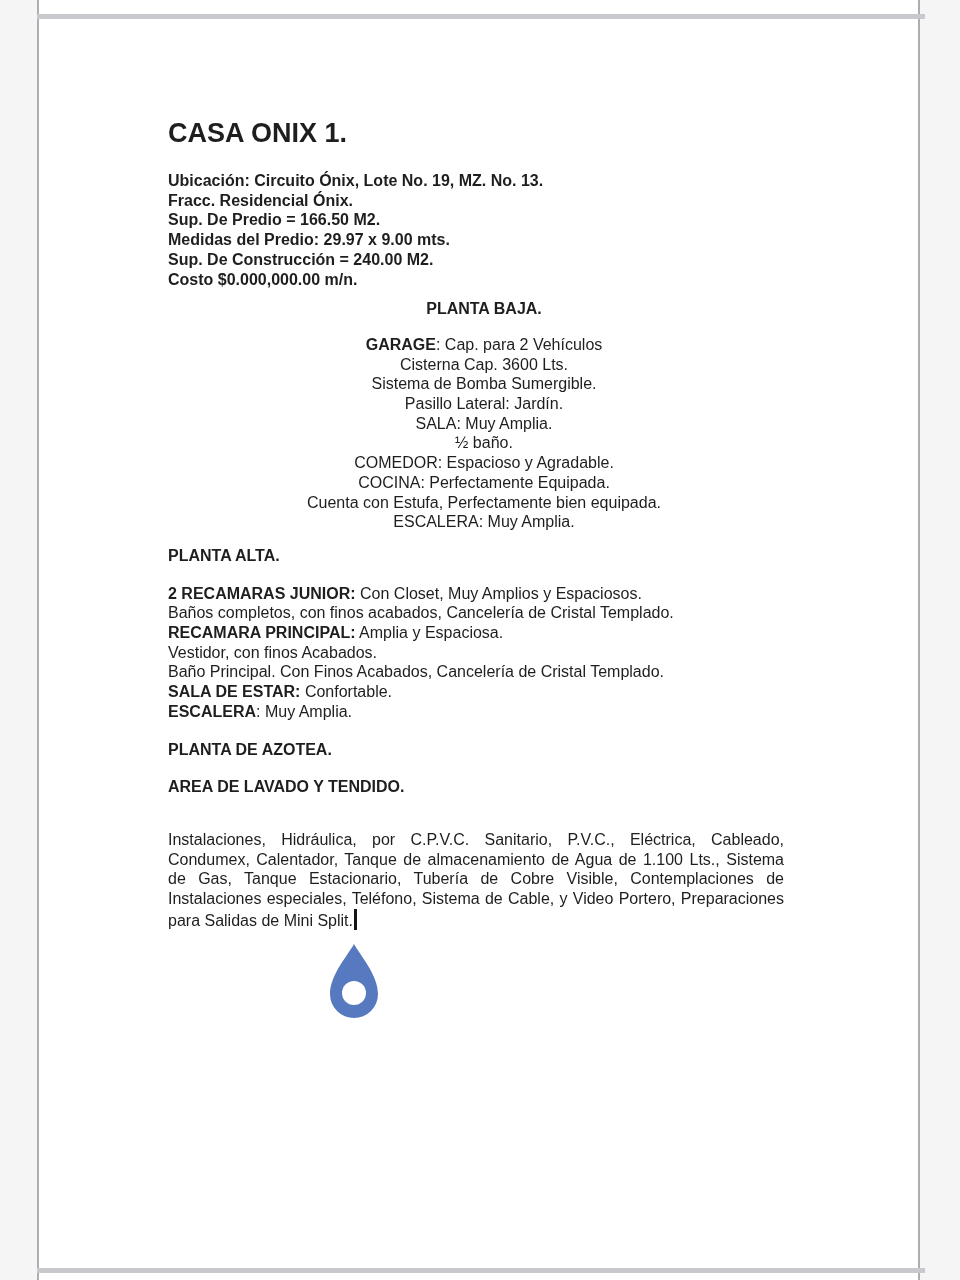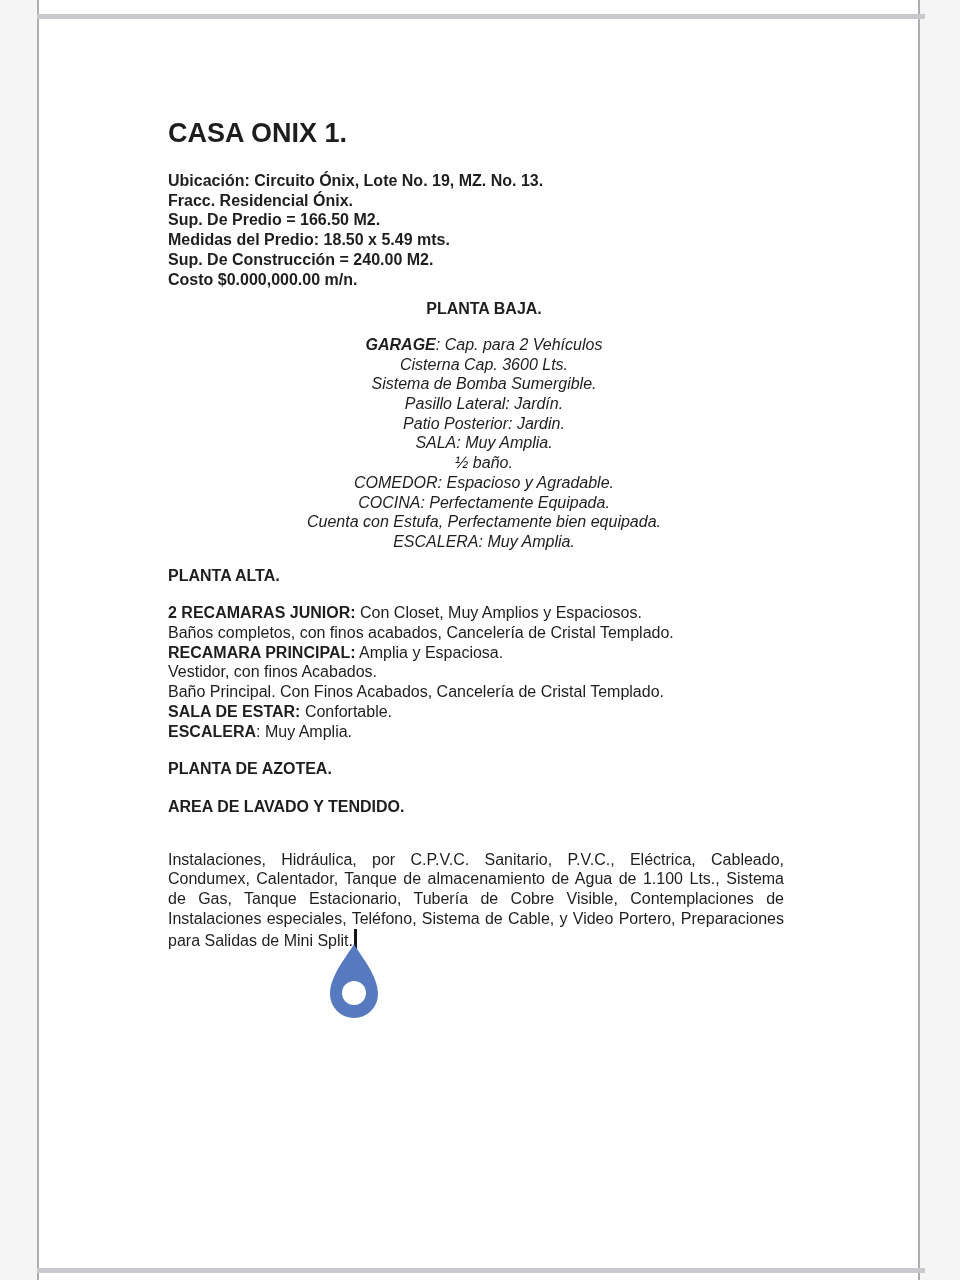--- a/index.html
+++ b/index.html
@@ -39,21 +39,21 @@
     letter-spacing: 0px;
   }
   .info-block { margin-top: 21px; font-weight: 700; }
   .info-line { white-space: nowrap; }
 
   .h2 {
     margin: 0; font-size: 16px; line-height: 19.7px; font-weight: 700;
     white-space: nowrap;
   }
   #sections .section:nth-child(1) { margin-top: 10px; text-align: center; }
-  #sections .section:nth-child(1) .lines { margin-top: 16px; font-style: italic; }
+  #sections .section:nth-child(1) .lines { margin-top: 16px; }
   #sections .section:nth-child(2) { margin-top: 14px; }
   #sections .section:nth-child(2) .lines { margin-top: 18px; }
   #sections .section:nth-child(3) { margin-top: 18px; }
   #sections .section:nth-child(4) { margin-top: 18px; }
   .line b { font-weight: 700; }
 
   p.closing {
     margin: 33px 16px 0 0;
     text-align: justify;
   }
@@ -82,34 +82,33 @@
   <div class="edge-h top"></div>
   <div class="edge-h bottom"></div>
 
   <div class="content">
     <h1 class="title">CASA ONIX 1.</h1>
 
     <div class="info-block" id="info-block">
         <div class="info-line">Ubicación: Circuito Ónix, Lote No. 19, MZ. No. 13.</div>
         <div class="info-line">Fracc. Residencial Ónix.</div>
         <div class="info-line">Sup. De Predio = 166.50 M2.</div>
-        <div class="info-line">Medidas del Predio: 18.50 x 5.49 mts.</div>
+        <div class="info-line">Medidas del Predio: 29.97 x 9.00 mts.</div>
         <div class="info-line">Sup. De Construcción = 240.00 M2.</div>
         <div class="info-line">Costo $0.000,000.00 m/n.</div>
       </div>
 
     <div id="sections">
         <div class="section">
           <h2 class="h2">PLANTA BAJA.</h2>
           <div class="lines">
             <div class="line"><b>GARAGE</b><span>: Cap. para 2 Vehículos</span></div>
             <div class="line"><span>Cisterna Cap. 3600 Lts.</span></div>
             <div class="line"><span>Sistema de Bomba Sumergible.</span></div>
             <div class="line"><span>Pasillo Lateral: Jardín.</span></div>
-            <div class="line"><span>Patio Posterior: Jardin.</span></div>
             <div class="line"><span>SALA: Muy Amplia.</span></div>
             <div class="line"><span>½ baño.</span></div>
             <div class="line"><span>COMEDOR: Espacioso y Agradable.</span></div>
             <div class="line"><span>COCINA: Perfectamente Equipada.</span></div>
             <div class="line"><span>Cuenta con Estufa, Perfectamente bien equipada.</span></div>
             <div class="line"><span>ESCALERA: Muy Amplia.</span></div>
           </div>
         </div>
         <div class="section">
           <h2 class="h2">PLANTA ALTA.</h2>

